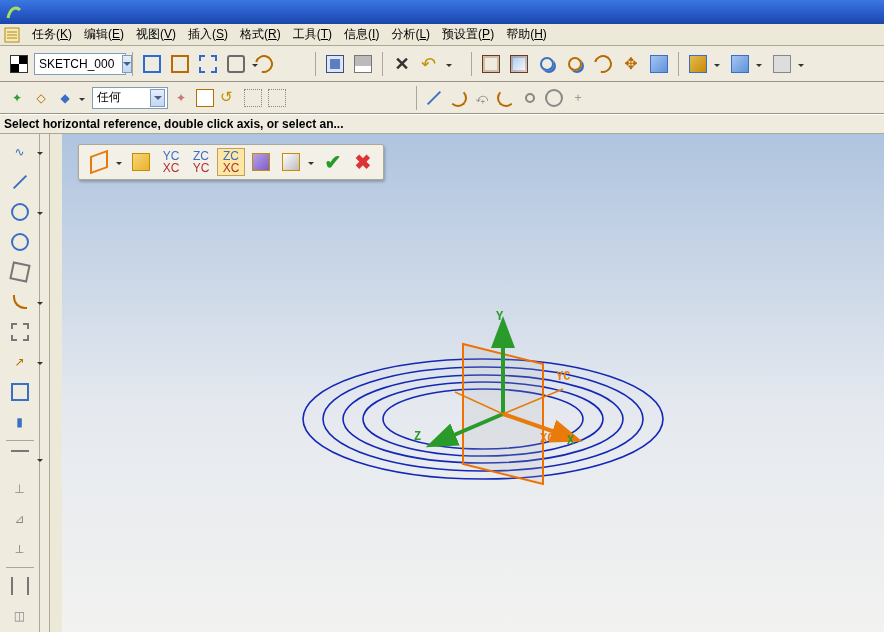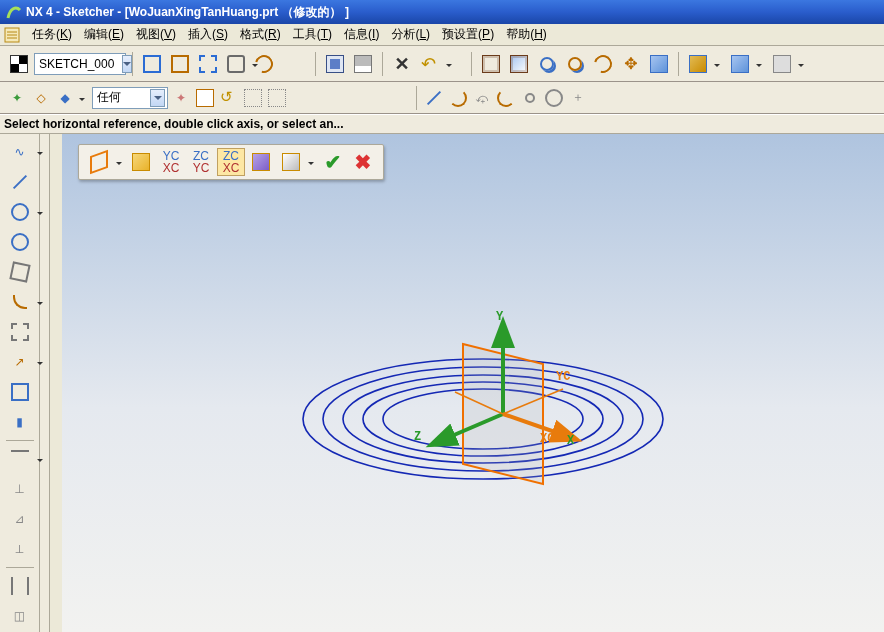--- a/index.html
+++ b/index.html
@@ -61,21 +61,20 @@
 </style>
 </head>
 <body>
 
 <div class="titlebar">
   <span class="titlebar-icon">
     <svg width="16" height="16">
         <path d="M2 14 C4 4 10 2 14 6" stroke="#a7e05a" stroke-width="3" fill="none"></path>
       </svg>
   </span>
-  <span>NX 4 - Sketcher - [WoJuanXingTanHuang.prt （修改的） ]</span>
 </div>
 
 <div class="menubar">
   <span>
     <svg width="16" height="16">
         <rect x="1" y="1" width="14" height="14" fill="#f5e9b8" stroke="#b88a14"></rect>
         <path d="M3 5h10M3 8h10M3 11h10" stroke="#b88a14"></path>
       </svg>
   </span>
   <span class="menuitem"><span>任务</span>(<u>K</u>)</span>

